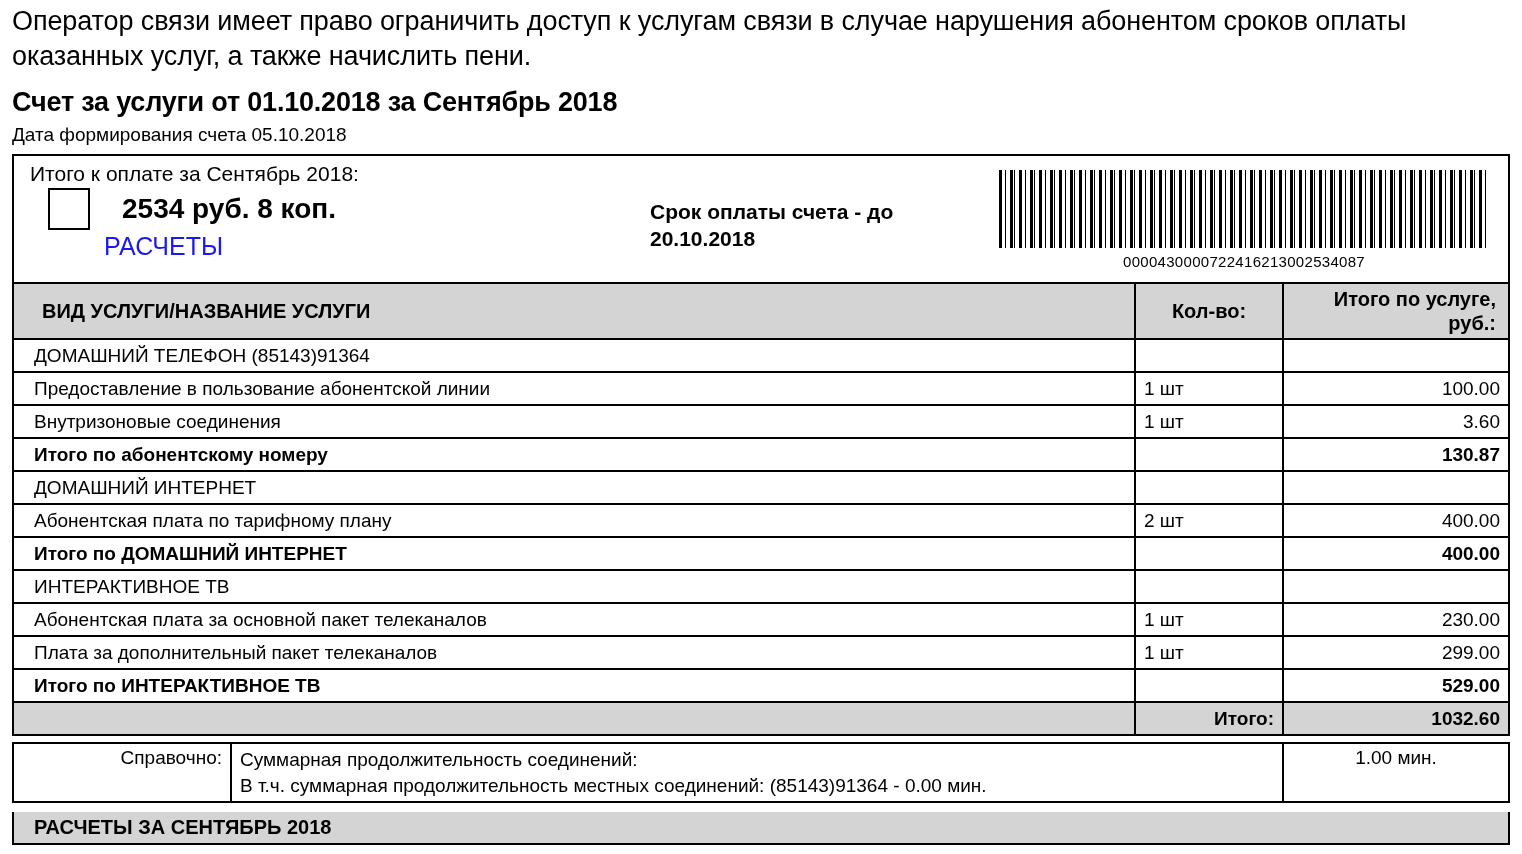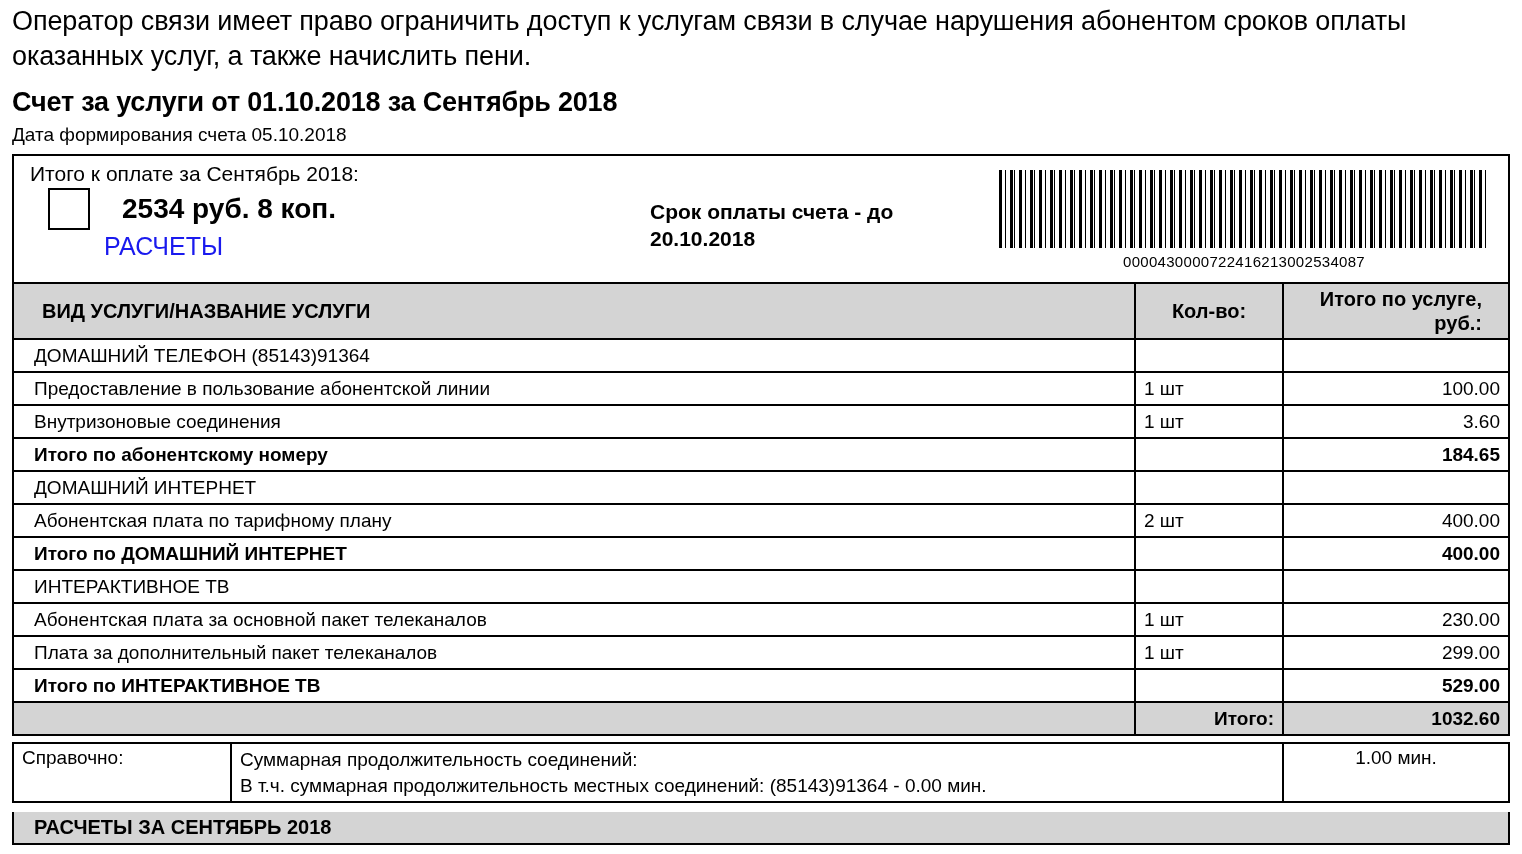--- a/index.html
+++ b/index.html
@@ -139,21 +139,21 @@
   .col-total { width: 226px; text-align: right; }
 
   thead th {
     background: #d4d4d4;
     font-weight: bold;
     font-size: 20px;
     height: 56px;
   }
   thead th.col-name { text-align: left; padding-left: 28px; }
   thead th.col-qty  { text-align: center; }
-  thead th.col-total{ text-align: right; padding-right: 26px; line-height: 1.2; }
+  thead th.col-total{ text-align: right; padding-right: 12px; line-height: 1.2; }
 
   tbody td { height: 33px; }
   tbody td.col-name { padding-left: 20px; }
   tr.bold td { font-weight: bold; }
   tr.total-row td {
     background: #d4d4d4;
     font-weight: bold;
     text-align: right;
   }
   tr.total-row td.spacer { background: #d4d4d4; }
@@ -165,21 +165,21 @@
     table-layout: fixed;
     font-size: 19px;
     margin-top: 6px;
   }
   table.reference td {
     border: 2px solid #000;
     padding: 3px 8px;
     box-sizing: border-box;
     vertical-align: top;
   }
-  .ref-label { width: 218px; }
+  .ref-label { width: 218px; text-align: right; }
   .ref-body  { width: auto; line-height: 1.35; }
   .ref-val   { width: 226px; text-align: center; }
 
   
   .calc-band {
     border: 2px solid #000;
     border-top: none;
     background: #d4d4d4;
     font-weight: bold;
     font-size: 20px;
@@ -234,21 +234,21 @@
           <td class="col-total">100.00</td>
         </tr>
         <tr>
           <td class="col-name">Внутризоновые соединения</td>
           <td class="col-qty">1 шт</td>
           <td class="col-total">3.60</td>
         </tr>
         <tr class="bold">
           <td class="col-name">Итого по абонентскому номеру</td>
           <td class="col-qty"></td>
-          <td class="col-total">184.65</td>
+          <td class="col-total">130.87</td>
         </tr>
         <tr>
           <td class="col-name">ДОМАШНИЙ ИНТЕРНЕТ</td>
           <td class="col-qty"></td>
           <td class="col-total"></td>
         </tr>
         <tr>
           <td class="col-name">Абонентская плата по тарифному плану</td>
           <td class="col-qty">2 шт</td>
           <td class="col-total">400.00</td>

